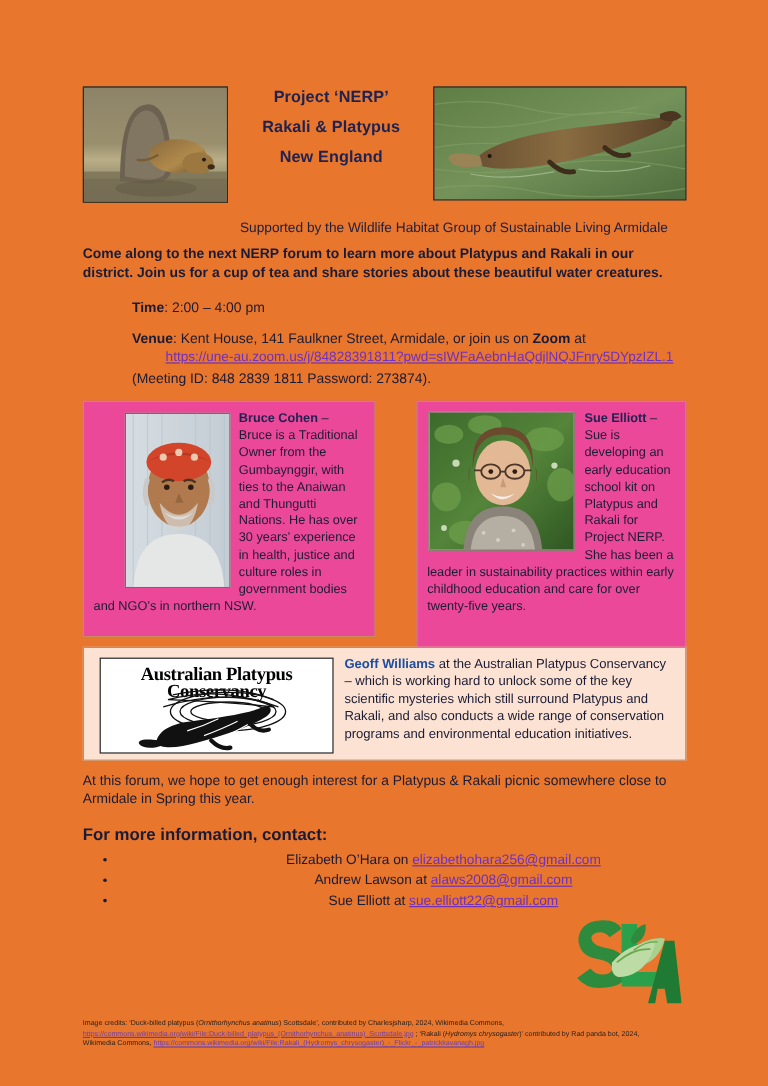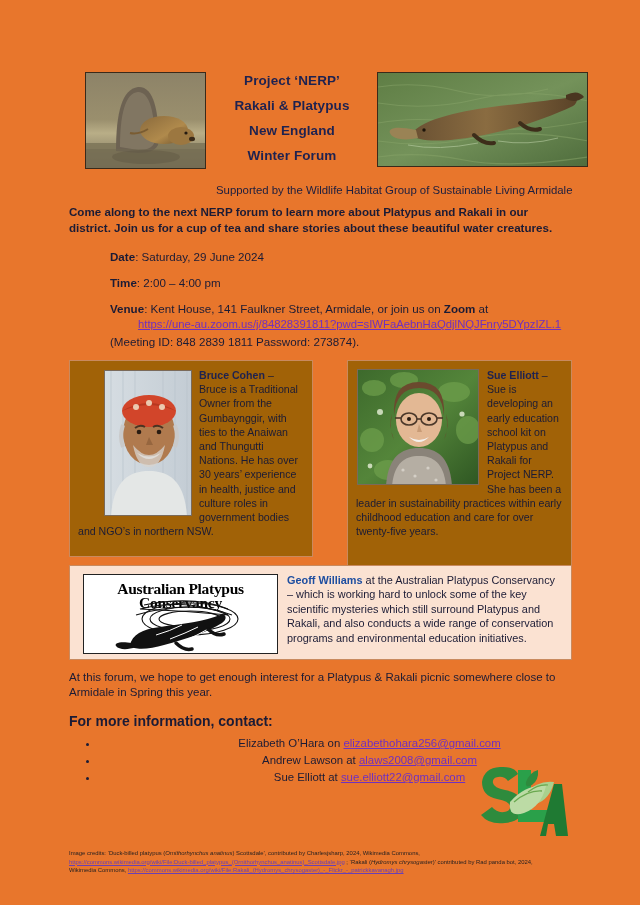--- a/index.html
+++ b/index.html
@@ -7,21 +7,21 @@
   body {
     width:640px; height:905px;
     background:#e8762c;
     font-family:"Liberation Sans", sans-serif;
     color:#1b1b2f;
     overflow:hidden;
   }
   .page { position:relative; width:640px; height:905px; padding:0; }
 
   
-  .header { position:relative; height:118px; margin:72px 0 0 16px; }
+  .header { position:relative; height:118px; margin:72px 0 0 0; }
   .photo-frame { position:absolute; border:1px solid #3a2a1a; overflow:hidden; background:#6b6050; }
   #rakali-photo { left:69px; top:0; width:121px; height:97px; }
   #platypus-photo { left:361px; top:0; width:211px; height:95px; }
 
   .titleblock {
     position:absolute; left:196px; top:-4px; width:160px;
     text-align:center;
   }
   .titleblock .tline {
     font-weight:bold; font-size:13.5px; color:#1e2250;
@@ -40,21 +40,21 @@
   .details b { font-weight:bold; }
   a.zoomlink { color:#7030c0; text-decoration:underline; word-break:break-all; font-size:11.3px;padding-left:28px; }
   .meet { margin-top:2px; }
 
   .knowledge { margin:10px 0 0 69px; width:500px; font-size:11.5px; color:#1b1b35; }
 
   
   .bios { position:relative; margin:7px 0 0 69px; width:503px; height:197px; }
   .biocard {
     position:absolute; top:0;
-    background:#a16207; border:1px solid #c98a5e;
+    background:#ec4899; border:1px solid #c98a5e;
     padding:7px 8px 8px 8px;
     font-size:10.6px; line-height:14.2px; color:#1b1b35;
   }
   #bio-bruce { left:0; width:244px; height:197px; }
   #bio-sue { left:278px; width:225px; height:225px; }
   .biocard .nm { font-weight:bold; color:#1e2250; }
   .bphoto { border:1px solid #7a6a5a; overflow:hidden; background:#cfd6dc; }
   #bruce-photo { float:left; width:88px; height:146px; margin:2px 7px 2px 26px; }
   #sue-photo { float:left; width:122px; height:116px; margin:1px 8px 2px 1px; }
 
@@ -125,21 +125,20 @@
         <path d="M62 56 q-10 6 -18 4" stroke="#7a5c32" stroke-width="2" fill="none"></path>
         <rect y="76" width="121" height="21" fill="#70674f" opacity=".5"></rect>
         <ellipse cx="60" cy="84" rx="34" ry="7" fill="#5f5743" opacity=".45"></ellipse>
       </svg>
     </div>
 
     <div class="titleblock">
       <div class="tline">Project ‘NERP’</div>
       <div class="tline">Rakali &amp; Platypus</div>
       <div class="tline">New England</div>
-      <div class="tline">Winter Forum</div>
     </div>
 
     <div class="photo-frame" id="platypus-photo">
       <svg width="211" height="95" viewBox="0 0 211 95" preserveAspectRatio="none">
         <defs>
           <linearGradient id="ptbg" x1="0" y1="0" x2="1" y2="1">
             <stop offset="0%" stop-color="#5f7e45"></stop>
               <stop offset="50%" stop-color="#74925a"></stop>
               <stop offset="100%" stop-color="#4e6c3c"></stop>
           </linearGradient>
@@ -170,23 +169,20 @@
       </svg>
     </div>
 
     <div class="supported">Supported by the Wildlife Habitat Group of Sustainable Living Armidale</div>
   </div>
 
   <div class="intro">Come along to the next NERP forum to learn more about Platypus and Rakali in our district. Join us for a cup of tea and share stories about these beautiful water creatures.</div>
 
   <div class="details">
     <div class="row">
-      <b>Date</b><span>: Saturday, 29 June 2024</span>
-    </div>
-    <div class="row">
       <b>Time</b><span>: 2:00 – 4:00 pm</span>
     </div>
     <div class="row">
       <b>Venue</b><span>: Kent House, 141 Faulkner Street, Armidale, or join us on </span><b>Zoom</b><span> at</span><br>
       <a class="zoomlink" href="#">https://une-au.zoom.us/j/84828391811?pwd=sIWFaAebnHaQdjlNQJFnry5DYpzIZL.1</a>
       <div class="meet">(Meeting ID: 848 2839 1811 Password: 273874).</div>
     </div>
   </div>
 
 

